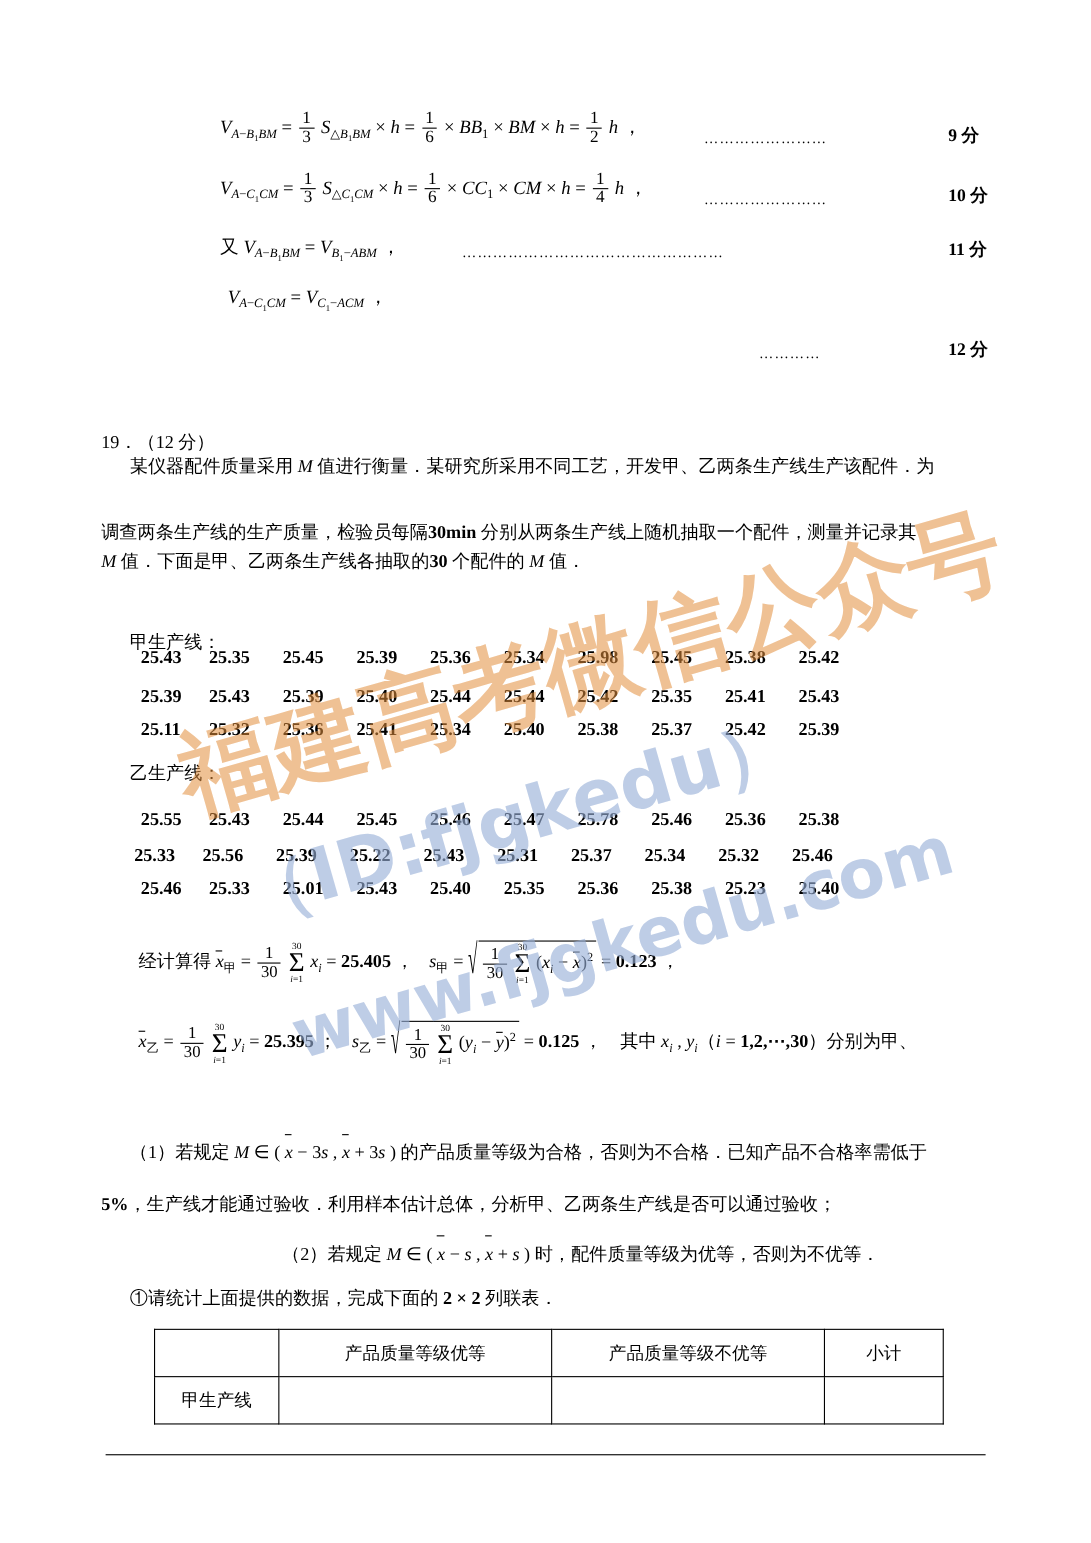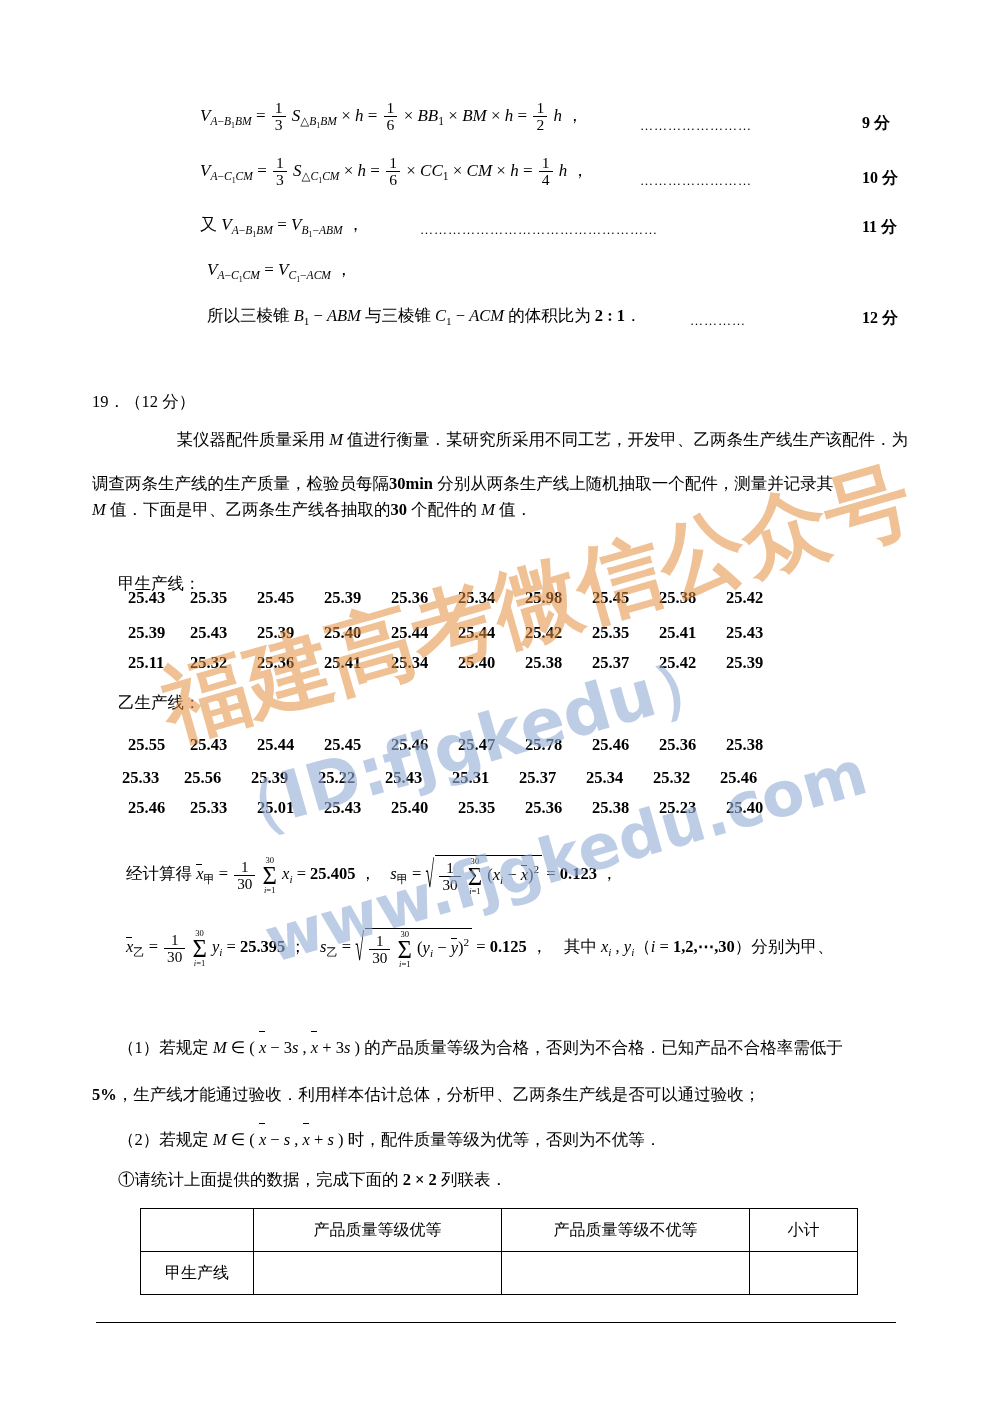--- a/index.html
+++ b/index.html
@@ -94,33 +94,28 @@
      = <i class="v">V</i><span class="sub"><i class="v">B</i><span class="sub">1</span>−<i class="v">ABM</i></span> ，</span>
   </div>
   <div class="eqline dots" style="left:420px;top:222px;">……………………………………………</div>
   <div class="eqline score" style="left:862px;top:217px;font-size:16px;">11 分</div>
 
   <div class="eqline" style="left:207px;top:258px;font-size:17px;">
     <span class="math"><i class="v">V</i><span class="sub"><i class="v">A</i>−<i class="v">C</i><span class="sub">1</span><i class="v">CM</i></span>
      = <i class="v">V</i><span class="sub"><i class="v">C</i><span class="sub">1</span>−<i class="v">ACM</i></span> ，</span>
   </div>
 
-  <div class="eqline" style="left:207px;top:305px;font-size:16.5px;">
-    <span>所以三棱锥 </span><span class="math"><i class="v">B</i><span class="sub">1</span> − <i class="v">ABM</i></span>
-    <span> 与三棱锥 </span><span class="math"><i class="v">C</i><span class="sub">1</span> − <i class="v">ACM</i></span>
-    <span> 的体积比为 </span><b>2 : 1</b><span>．</span>
-  </div>
   <div class="eqline dots" style="left:690px;top:313px;">…………</div>
   <div class="eqline score" style="left:862px;top:308px;font-size:16px;">12 分</div>
 
   <div class="para" style="left:92px;top:385px;">
     <span>19．</span><span>（12 分）</span>
   </div>
 
-  <div class="para" style="left:118px;top:423px;width:790px;text-align:right;">
+  <div class="para" style="left:118px;top:407px;width:790px;">
     某仪器配件质量采用 <span class="math"><i class="v">M</i></span> 值进行衡量．某研究所采用不同工艺，开发甲、乙两条生产线生产该配件．为
   </div>
   <div class="para" style="left:92px;top:467px;width:820px;">
     调查两条生产线的生产质量，检验员每隔<b>30min</b> 分别从两条生产线上随机抽取一个配件，测量并记录其
   </div>
   <div class="para" style="left:92px;top:493px;width:820px;">
     <span class="math"><i class="v">M</i></span> 值．下面是甲、乙两条生产线各抽取的<b>30</b> 个配件的 <span class="math"><i class="v">M</i></span> 值．
   </div>
 
   <div class="label" style="left:118px;top:573px;">甲生产线：</div>
@@ -184,21 +179,21 @@
     <span>，　其中 <span class="math"><i class="v">x</i><span class="sub"><i class="v">i</i></span> , <i class="v">y</i><span class="sub"><i class="v">i</i></span></span>（<span class="math"><i class="v">i</i></span> = <b>1,2,⋯,30</b>）分别为甲、</span>
   </div>
 
 
   <div class="para" style="left:118px;top:1030px;width:800px;">
     （1）若规定 <span class="math"><i class="v">M</i> ∈ ( <span class="ovl"><i class="v">x</i></span> − 3<i class="v">s</i> , <span class="ovl"><i class="v">x</i></span> + 3<i class="v">s</i> )</span> 的产品质量等级为合格，否则为不合格．已知产品不合格率需低于
   </div>
   <div class="para" style="left:92px;top:1078px;width:820px;">
     <b>5%</b>，生产线才能通过验收．利用样本估计总体，分析甲、乙两条生产线是否可以通过验收；
   </div>
-  <div class="para" style="left:118px;top:1122px;width:820px;">
+  <div class="para" style="left:118px;top:1122px;width:820px;text-align:center;">
     （2）若规定 <span class="math"><i class="v">M</i> ∈ ( <span class="ovl"><i class="v">x</i></span> − <i class="v">s</i> , <span class="ovl"><i class="v">x</i></span> + <i class="v">s</i> )</span> 时，配件质量等级为优等，否则为不优等．
   </div>
   <div class="para" style="left:118px;top:1163px;width:820px;">
     ①请统计上面提供的数据，完成下面的<b> 2 × 2 </b>列联表．
   </div>
 
   <table class="lian" style="left:140px;top:1208px;">
     <tbody>
         <tr>
       <td style="width:110px;"></td>

